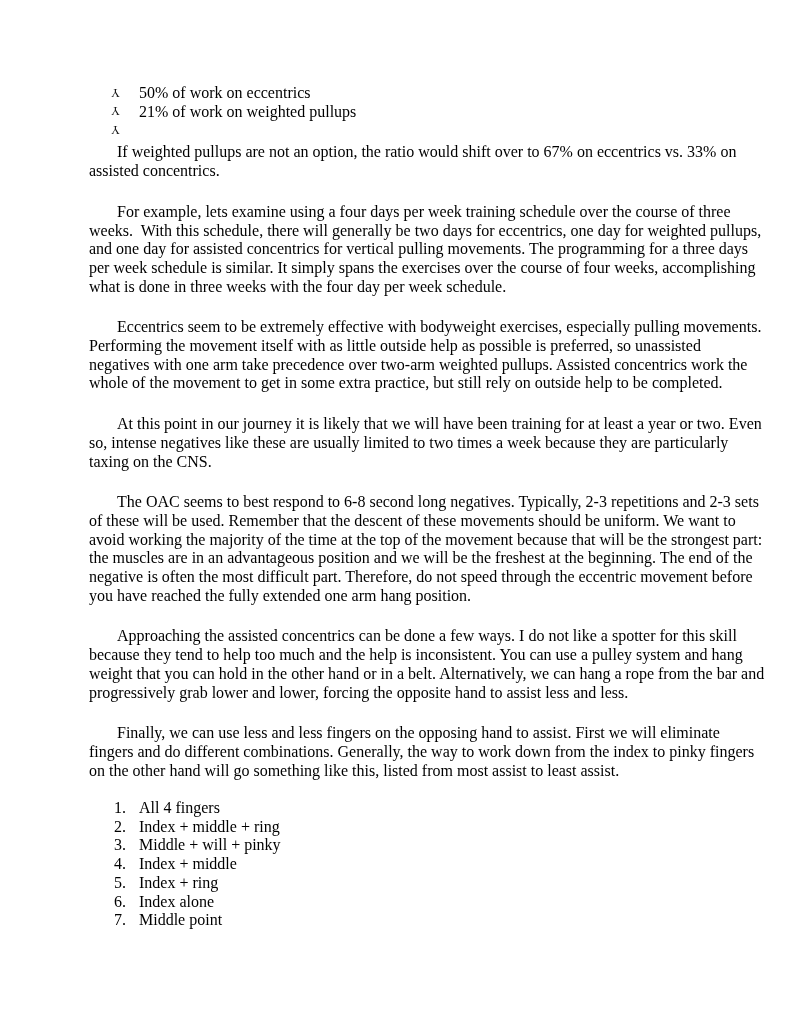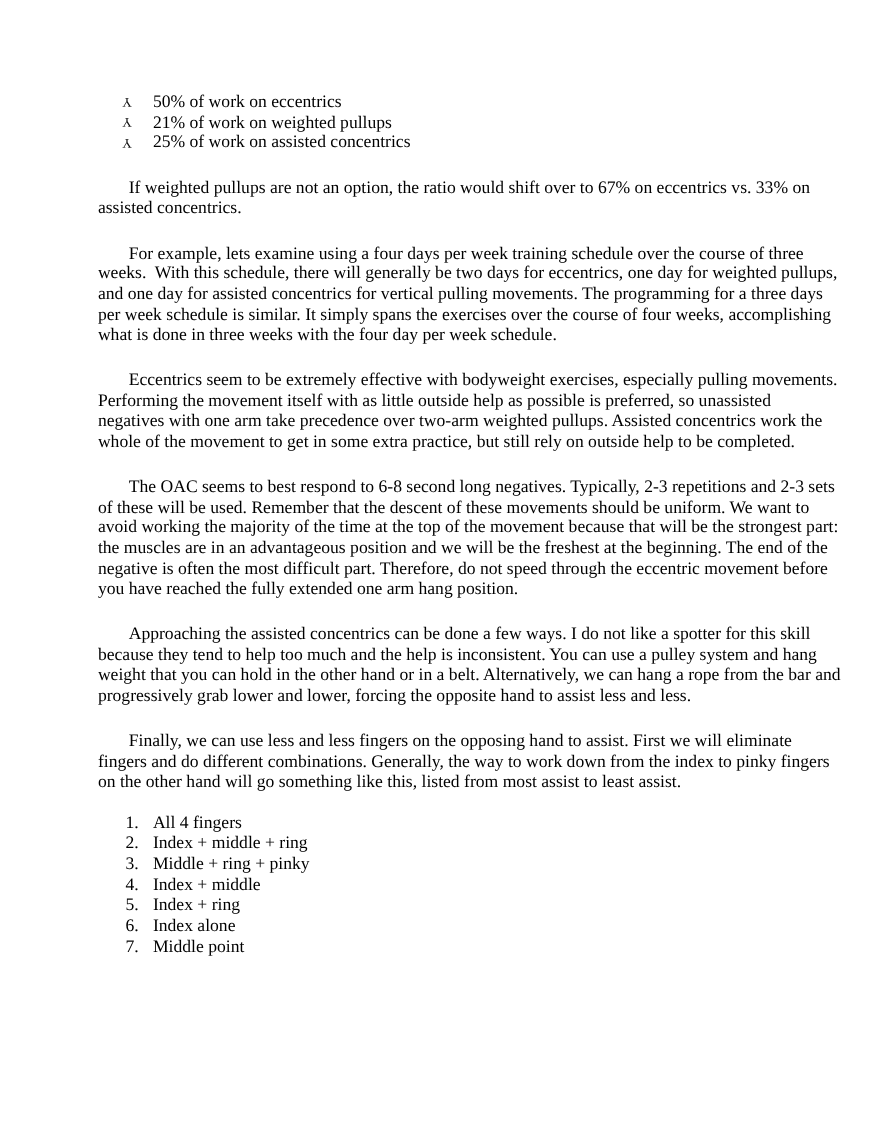--- a/index.html
+++ b/index.html
@@ -68,43 +68,43 @@
     <li>
       <span class="bullet-ico">Y</span>
       <span>50% of work on eccentrics</span>
     </li>
     <li>
       <span class="bullet-ico">Y</span>
       <span>21% of work on weighted pullups</span>
     </li>
     <li>
       <span class="bullet-ico">Y</span>
-      <span>25% of work on assisted concentrics</span>
     </li>
   </ul>
 
   <p class="para">If weighted pullups are not an option, the ratio would shift over to 67% on eccentrics vs. 33% on assisted concentrics.</p>
   <p class="para">For example, lets examine using a four days per week training schedule over the course of three weeks.  With this schedule, there will generally be two days for eccentrics, one day for weighted pullups, and one day for assisted concentrics for vertical pulling movements. The programming for a three days per week schedule is similar. It simply spans the exercises over the course of four weeks, accomplishing what is done in three weeks with the four day per week schedule.</p>
   <p class="para">Eccentrics seem to be extremely effective with bodyweight exercises, especially pulling movements. Performing the movement itself with as little outside help as possible is preferred, so unassisted negatives with one arm take precedence over two-arm weighted pullups. Assisted concentrics work the whole of the movement to get in some extra practice, but still rely on outside help to be completed.</p>
+  <p class="para">At this point in our journey it is likely that we will have been training for at least a year or two. Even so, intense negatives like these are usually limited to two times a week because they are particularly taxing on the CNS.</p>
   <p class="para">The OAC seems to best respond to 6-8 second long negatives. Typically, 2-3 repetitions and 2-3 sets of these will be used. Remember that the descent of these movements should be uniform. We want to avoid working the majority of the time at the top of the movement because that will be the strongest part: the muscles are in an advantageous position and we will be the freshest at the beginning. The end of the negative is often the most difficult part. Therefore, do not speed through the eccentric movement before you have reached the fully extended one arm hang position.</p>
   <p class="para">Approaching the assisted concentrics can be done a few ways. I do not like a spotter for this skill because they tend to help too much and the help is inconsistent. You can use a pulley system and hang weight that you can hold in the other hand or in a belt. Alternatively, we can hang a rope from the bar and progressively grab lower and lower, forcing the opposite hand to assist less and less.</p>
   <p class="para">Finally, we can use less and less fingers on the opposing hand to assist. First we will eliminate fingers and do different combinations. Generally, the way to work down from the index to pinky fingers on the other hand will go something like this, listed from most assist to least assist.</p>
 
   <ol class="num-list">
     <li>
       <span class="num-marker">1.</span>
       <span>All 4 fingers</span>
     </li>
     <li>
       <span class="num-marker">2.</span>
       <span>Index + middle + ring</span>
     </li>
     <li>
       <span class="num-marker">3.</span>
-      <span>Middle + ring + pinky</span>
+      <span>Middle + will + pinky</span>
     </li>
     <li>
       <span class="num-marker">4.</span>
       <span>Index + middle</span>
     </li>
     <li>
       <span class="num-marker">5.</span>
       <span>Index + ring</span>
     </li>
     <li>

